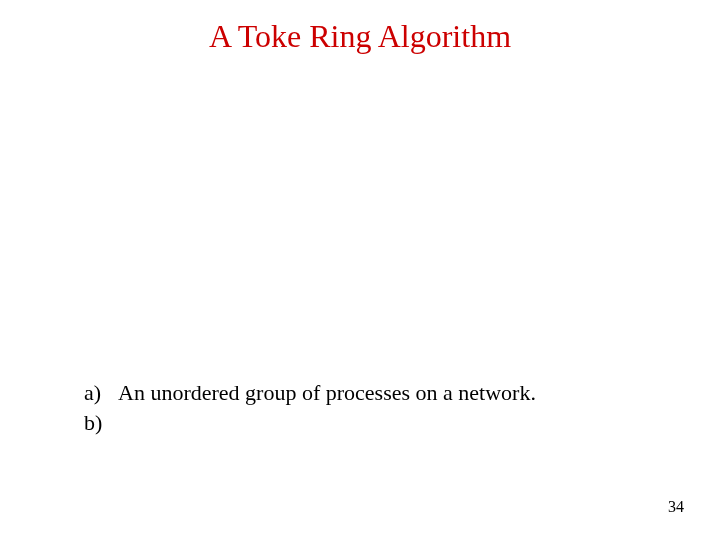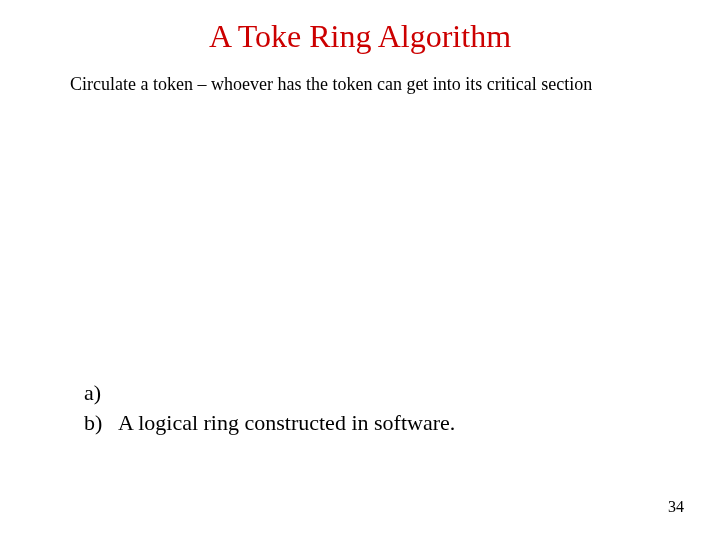--- a/index.html
+++ b/index.html
@@ -59,27 +59,26 @@
     text-align: right;
   }
 </style>
 </head>
 <body>
 
 <div class="slide">
 
   <div class="title">A Toke Ring Algorithm</div>
 
-  <div class="subtext">Circulate  a token – whoever has the token can get into its critical section</div>
 
   <div class="list">
     <div class="list-row">
       <div class="marker">a)</div>
+      <div>An unordered group of processes on a network.</div>
     </div>
     <div class="list-row">
       <div class="marker">b)</div>
-      <div>A logical ring constructed in software.</div>
     </div>
   </div>
 
   <div class="pagenum">34</div>
 
 </div>
 
 </body></html>

